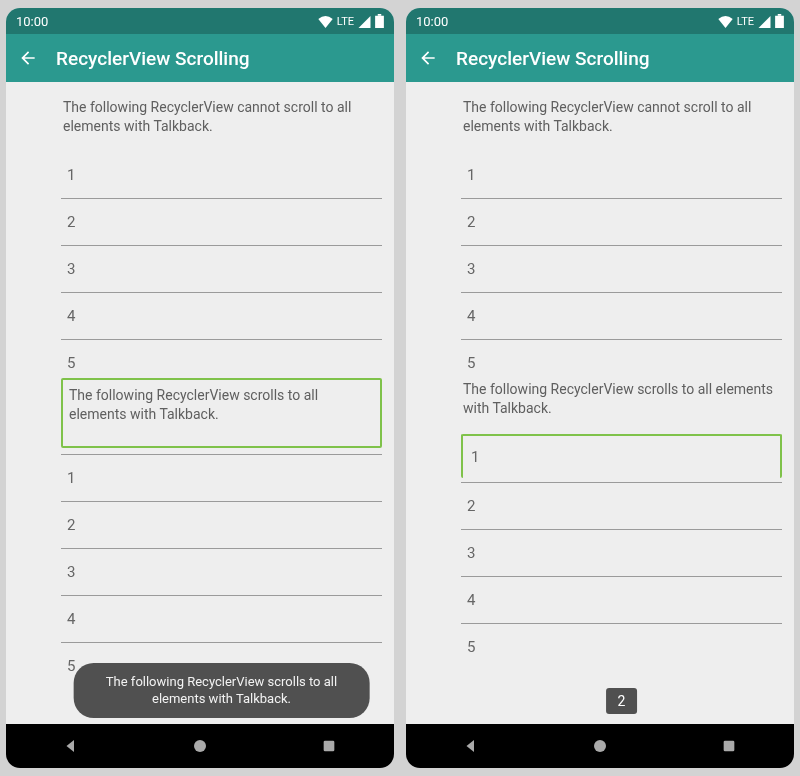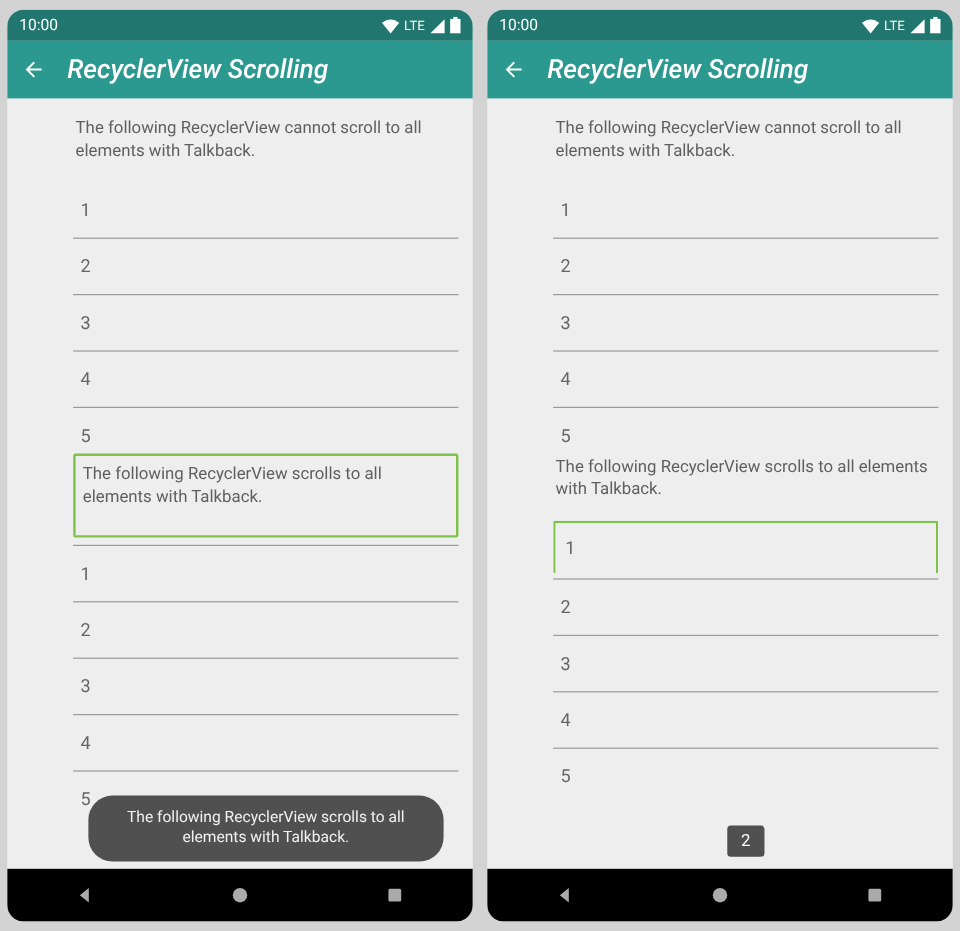--- a/index.html
+++ b/index.html
@@ -35,21 +35,21 @@
   .status-right { display: flex; align-items: flex-end; gap: 4px; }
   .app-bar {
     height: 48px;
     background: #2b998f;
     display: flex;
     align-items: center;
     padding: 0 12px;
     color: #fff;
     gap: 18px;
   }
-  .app-title { font-size: 22px; font-weight: 500; font-style: italic; }
+  .app-title { font-size: 19px; font-weight: 500; }
   .content {
     flex: 1;
     padding: 14px 12px 0 12px;
     overflow: hidden;
     position: relative;
     color: #555;
     margin-left: 43px;
   }
   .section-text {
     font-size: 14px;

